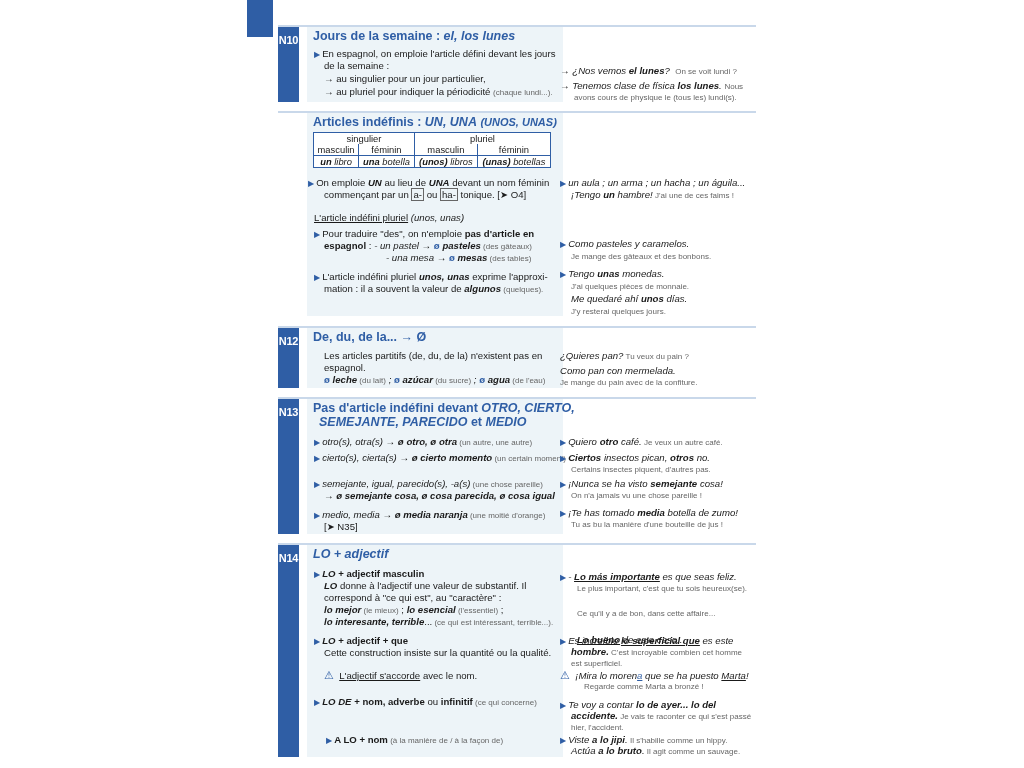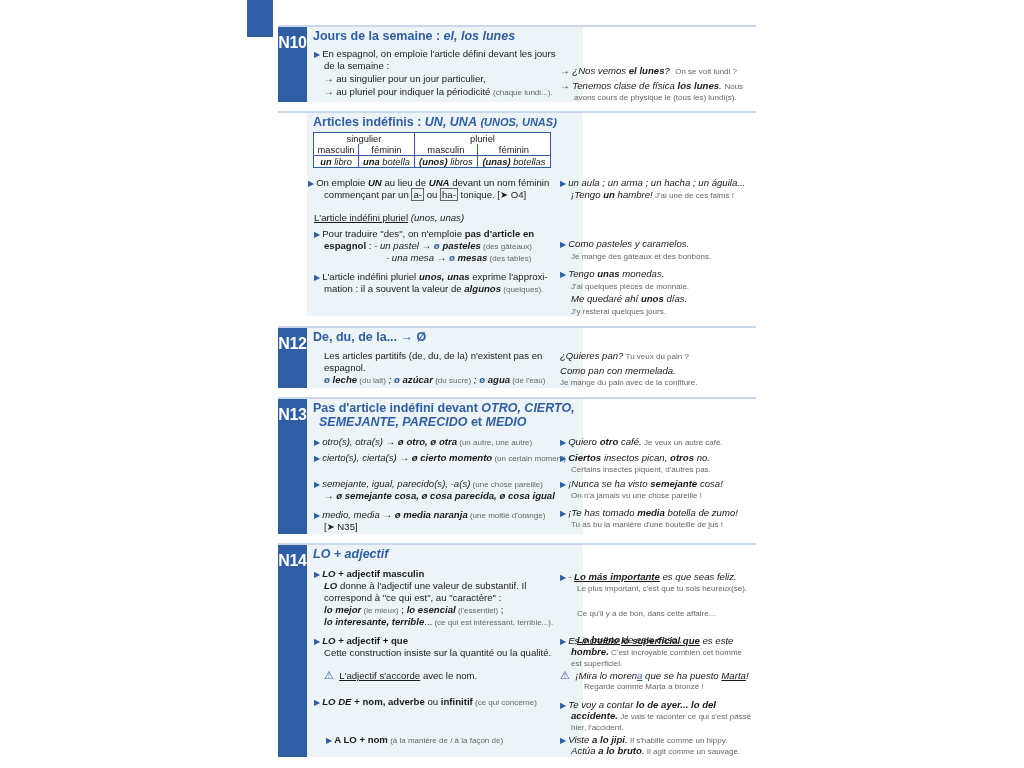--- a/index.html
+++ b/index.html
@@ -4,26 +4,26 @@
   <style>
     html, body { margin: 0; padding: 0; }
     body {
       width: 1024px; height: 768px; background: #ffffff; position: relative; overflow: hidden;
       font-family: "Liberation Sans", sans-serif; color: #1a1a1a;
     }
     .corner-block { position: absolute; left: 247px; top: 0; width: 26px; height: 37px; background: #2f5ea5; }
     .section { position: absolute; left: 278px; width: 478px; }
     .sec-rule { position: absolute; left: 0; right: 0; top: 0; height: 2px; background: #c9d8ea; }
     .sec-num {
-      position: absolute; left: 0; top: 2px; width: 29px; bottom: 0; background: #2f5ea5;
-      color: #fff; font-weight: bold; font-size: 16px; text-align: center; padding-top: 7px; box-sizing: border-box;
+      position: absolute; left: 0; top: 2px; width: 21px; bottom: 0; background: #2f5ea5;
+      color: #fff; font-weight: bold; font-size: 11px; text-align: center; padding-top: 7px; box-sizing: border-box;
       letter-spacing: -0.3px;
     }
     .sec-left {
-      position: absolute; left: 29px; top: 2px; width: 276px; bottom: 0; background: #edf4f8;
+      position: absolute; left: 29px; top: 2px; width: 256px; bottom: 0; background: #edf4f8;
     }
     .sec-right { position: absolute; left: 282px; top: 2px; right: 0; bottom: 0; }
     .sec-title {
       position: absolute; left: 6px; top: 2px; font-size: 12.5px; font-weight: bold; color: #2f5ea5; line-height: 15px; white-space: nowrap;
     }
     .sec-title i { font-style: italic; }
     .txt { position: absolute; font-size: 9.6px; line-height: 12px; white-space: nowrap; color: #1a1a1a; }
     .grey { color: #666; font-size: 8px; }
     .b { font-weight: bold; }
     .i { font-style: italic; }

